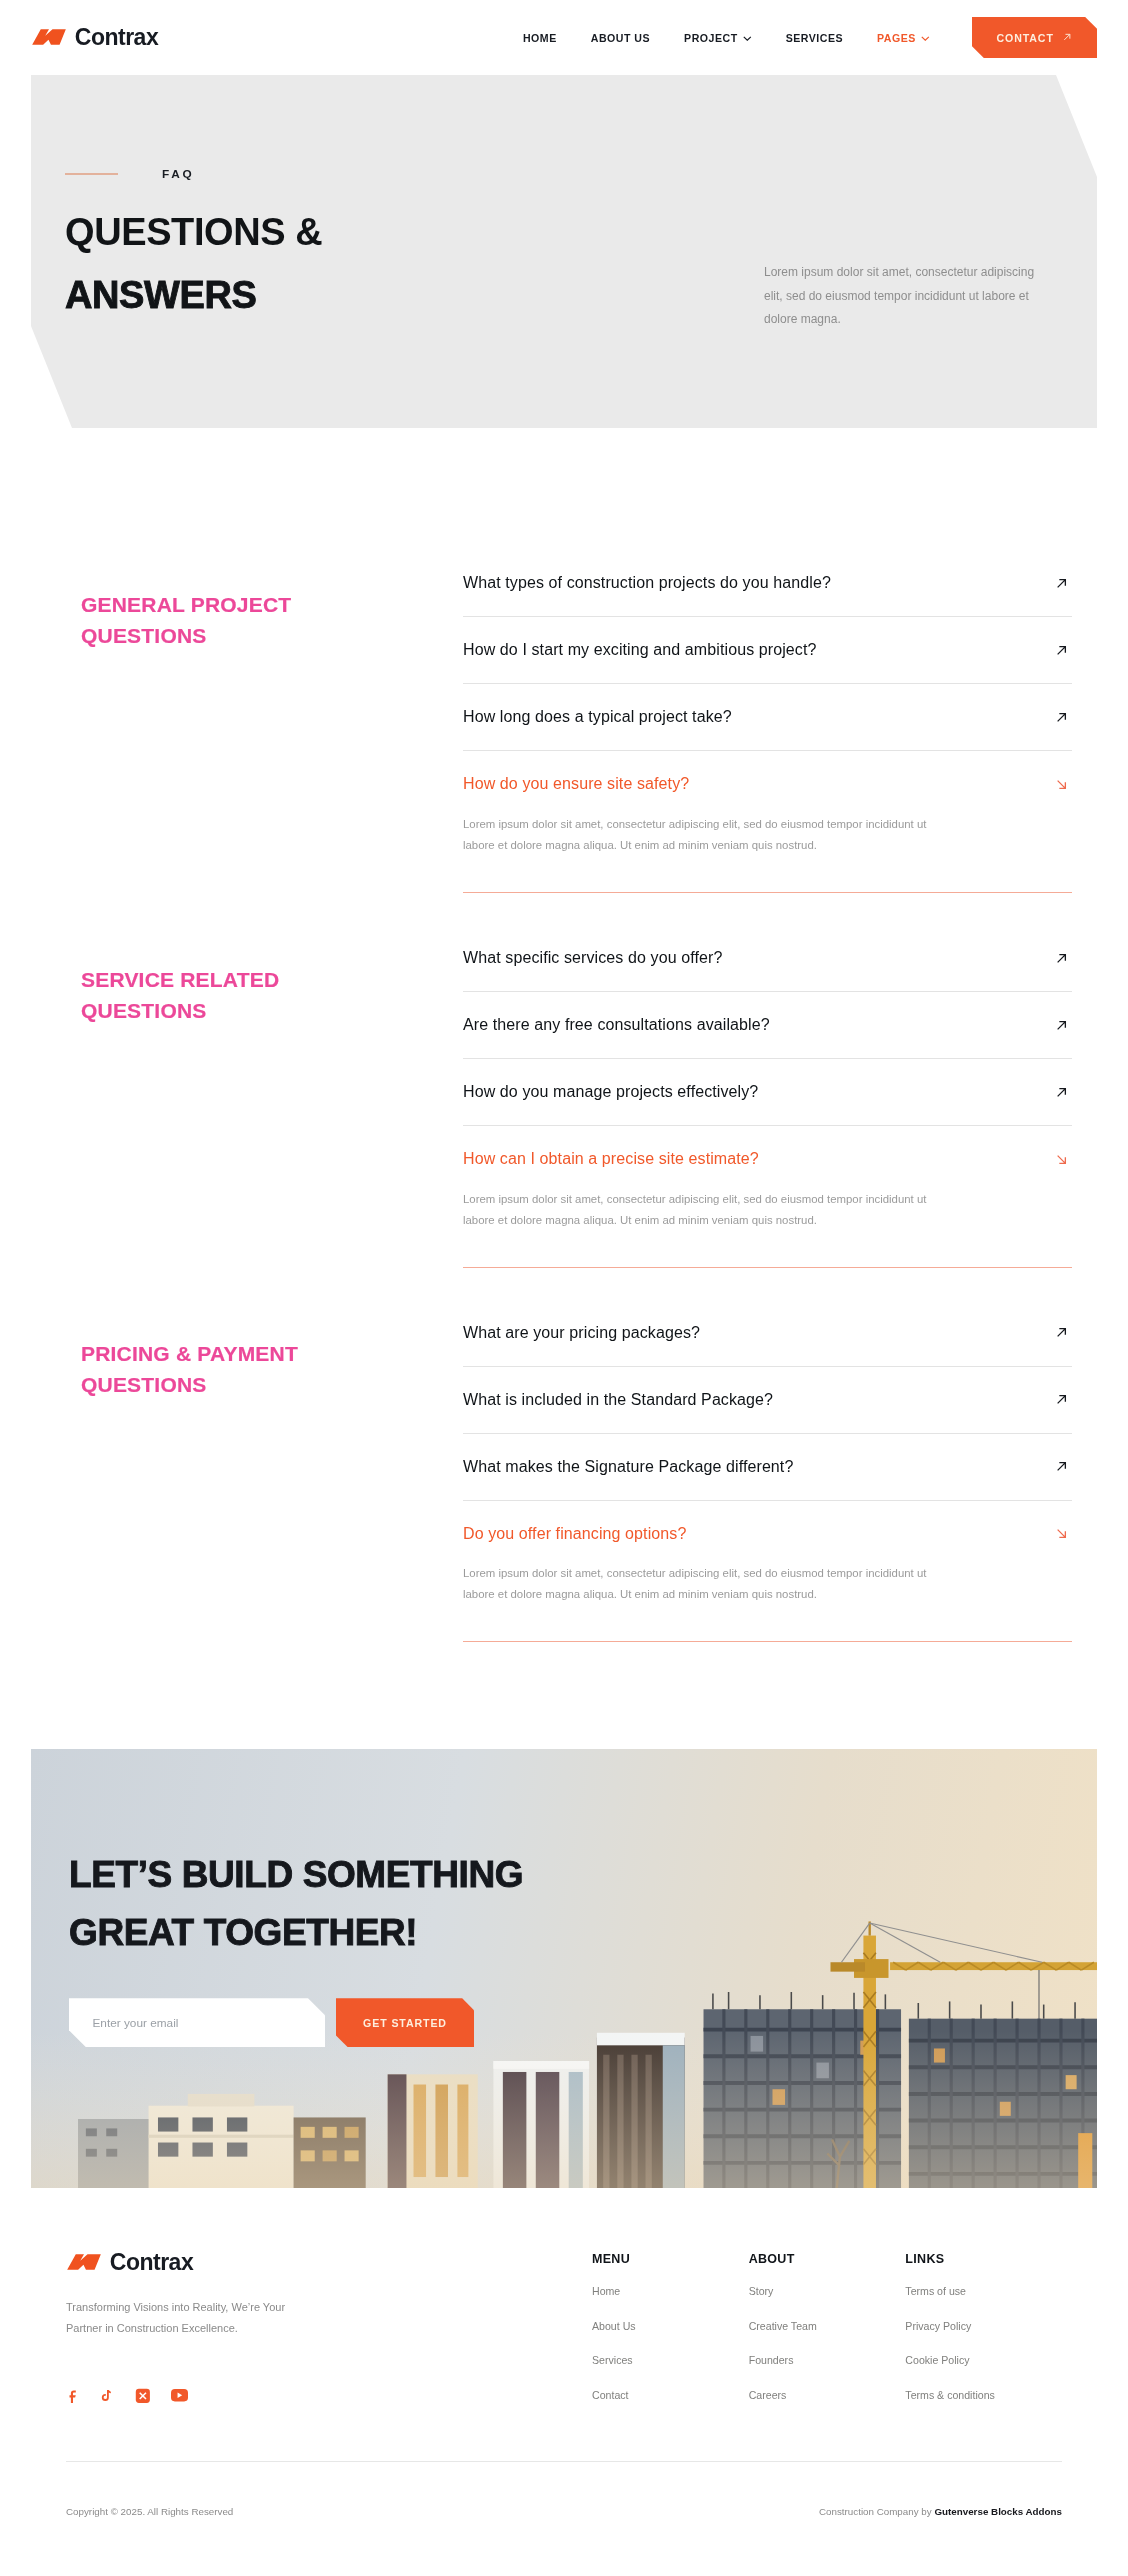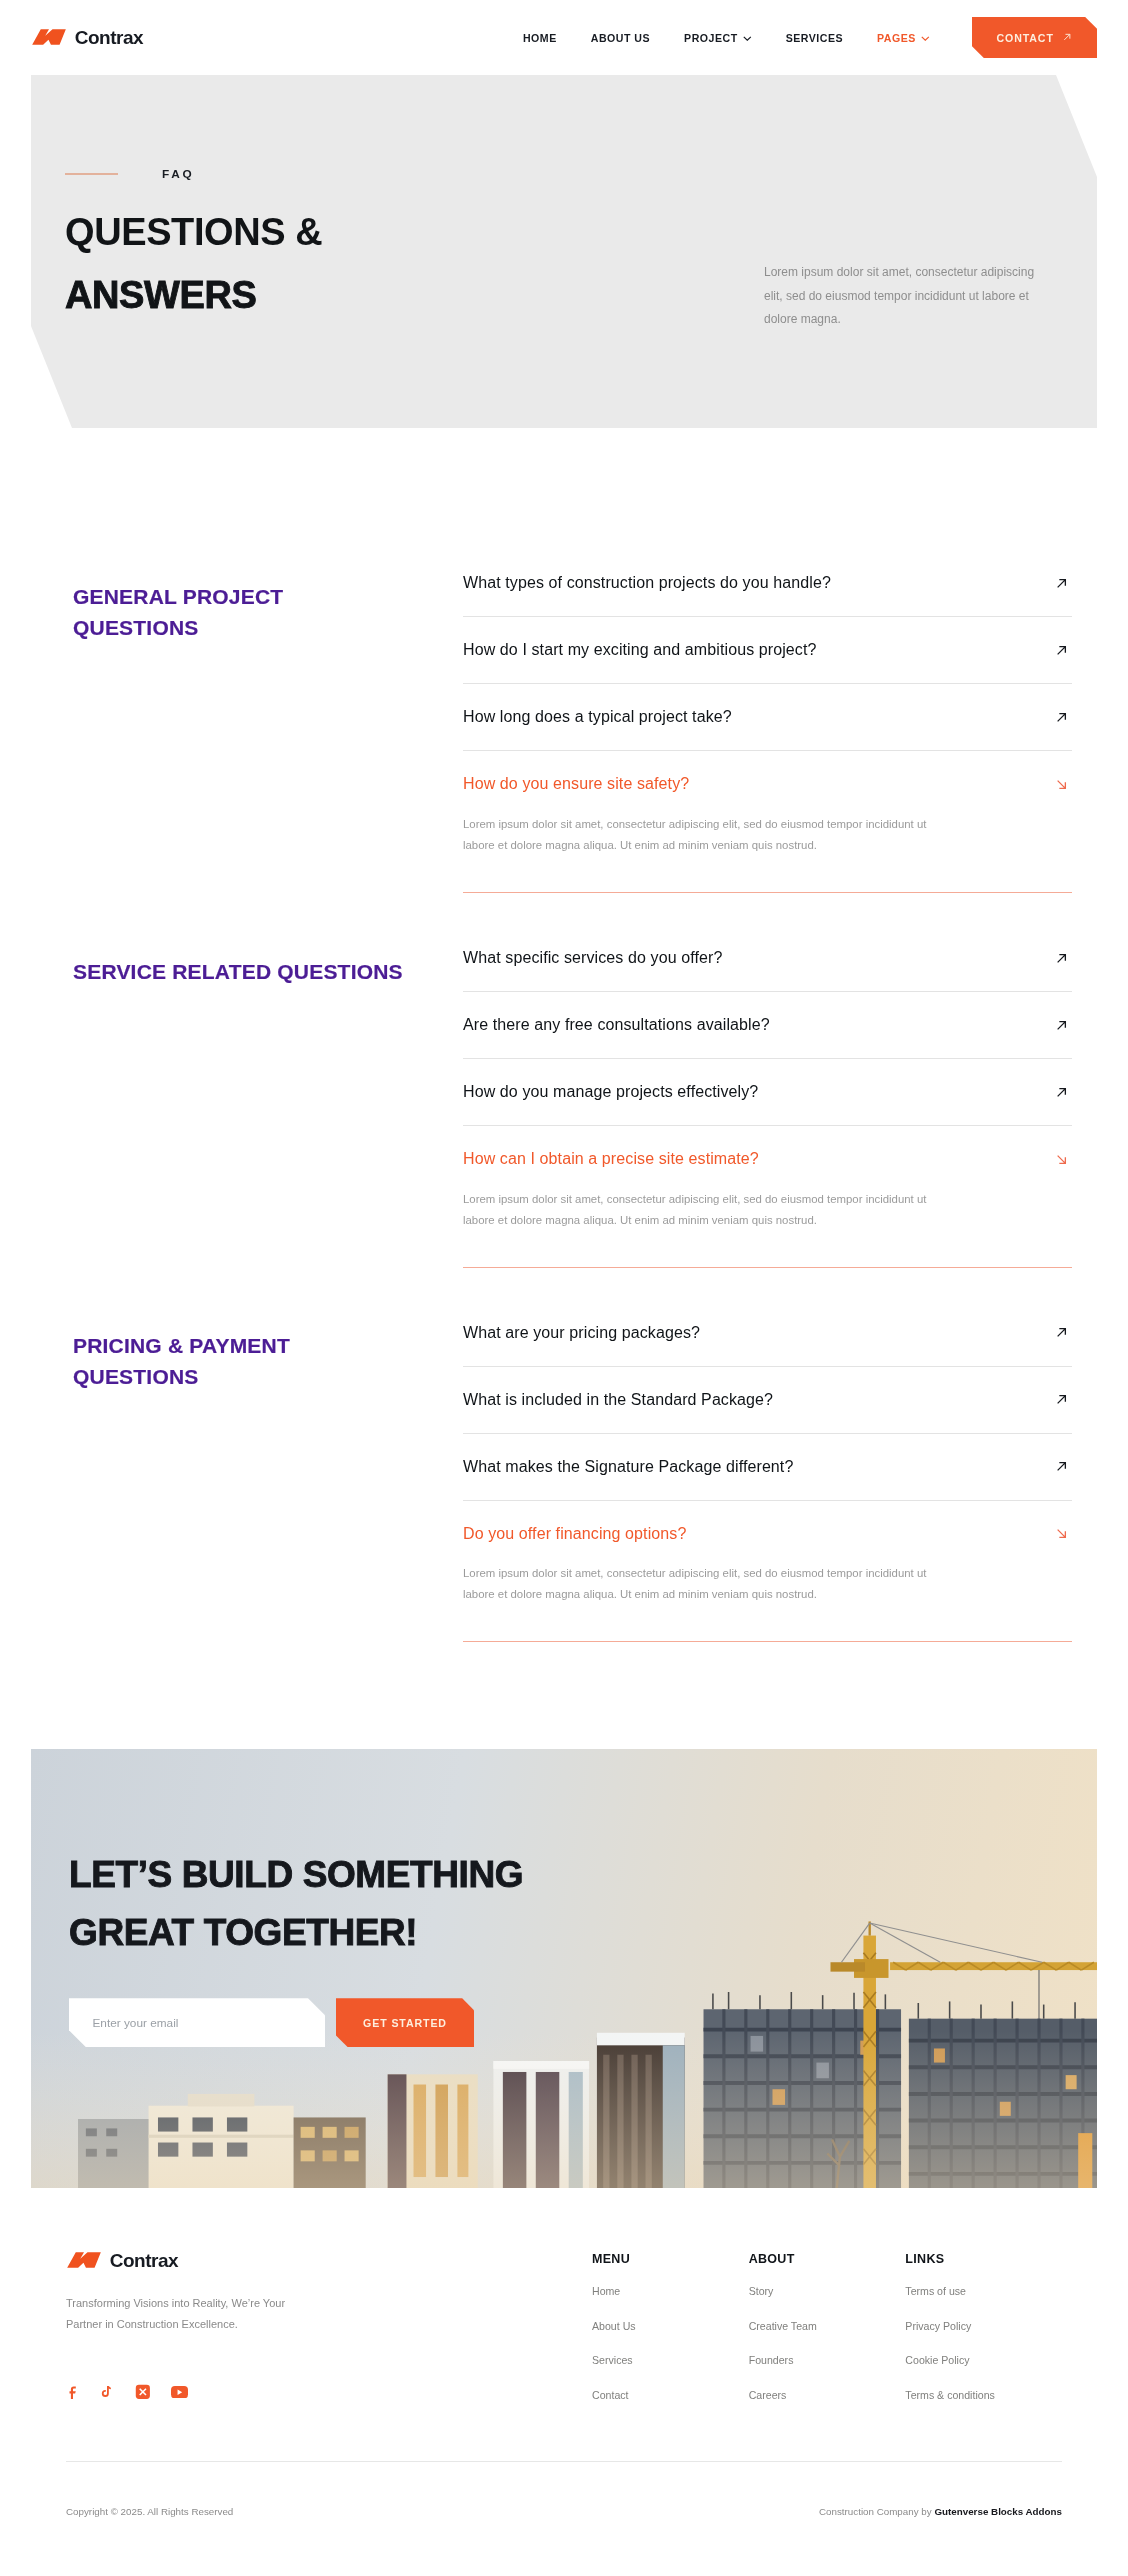--- a/index.html
+++ b/index.html
@@ -7,21 +7,21 @@
   body {
     width:1128px; height:2576px; background:#ffffff; position:relative;
     font-family:"Liberation Sans", sans-serif; color:#14181f; overflow:hidden;
     -webkit-font-smoothing:antialiased;
   }
 
   
   .site-header { height:75px; display:flex; align-items:center; padding:0 31px; }
   .logo { display:flex; align-items:center; gap:7.8px; cursor:pointer; }
   .logo svg { width:36px; height:23.5px; display:block; }
-  .logo-text { font-size:19px; font-weight:700; letter-spacing:-0.5px; color:#171b22; }
+  .logo-text { font-size:23px; font-weight:700; letter-spacing:-0.5px; color:#171b22; }
   .main-nav { display:flex; align-items:center; gap:34px; margin-left:auto; }
   .nav-item { font-size:10.6px; font-weight:600; letter-spacing:0.5px; color:#171b22;
               display:flex; align-items:center; gap:5.5px; cursor:pointer; text-transform:uppercase; }
   .nav-item.active { color:#f1582a; }
   .nav-item .chev { display:flex; margin-top:1.6px; }
   .contact-btn { margin-left:42px; background:#f1582a; color:#fdeede; height:41px; min-width:125px;
     display:flex; align-items:center; justify-content:center; gap:8.6px; border:none; cursor:pointer;
     font-family:"Liberation Sans",sans-serif; font-size:10.6px; font-weight:600; letter-spacing:0.9px;
     clip-path:polygon(0 0, calc(100% - 11.8px) 0, 100% 11.8px, 100% 100%, 11.8px 100%, 0 calc(100% - 11.8px)); }
 
@@ -36,22 +36,22 @@
     font-weight:700; color:#111417; }
   .hero-title .xbold { -webkit-text-stroke:0.9px currentColor; }
   .hero-desc { position:absolute; left:733px; top:174px; width:273px;
     font-size:12px; line-height:23.5px; color:#8e8e8e; }
 
   
   .faq { padding:137px 31px 0; }
   .faq-section { display:flex; }
   .faq-section + .faq-section { margin-top:47px; }
   .faq-left { width:432px; flex:0 0 432px; padding:7.8px 47px 0 34px; }
-  .faq-left h2 { margin:8px; font-size:21px; line-height:31px; font-weight:700;
-    letter-spacing:0.2px; color:#4c1d95; -webkit-text-stroke:0.2px currentColor; }
+  .faq-left h2 { margin:16px; font-size:21px; line-height:31px; font-weight:700;
+    letter-spacing:0.2px; color:#ec4899; -webkit-text-stroke:0.2px currentColor; }
   .faq-right { flex:1; padding-right:25px; }
   .faq-row { display:flex; align-items:center; justify-content:space-between;
     padding:24px 1.6px 24px 0; border-bottom:0.8px solid #e3e3e3; cursor:pointer; }
   .faq-item.first .faq-row { padding-top:9.4px; }
   .faq-row .q { font-size:16px; font-weight:400; letter-spacing:0.1px; color:#101418; }
   .faq-item.open .faq-row { border-bottom:none; padding-bottom:0; }
   .faq-item.open .q { color:#f1582a; }
   .faq-answer { border-bottom:1.6px solid #f5ab97; padding:20.4px 0 36px; }
   .faq-answer p { margin:0; max-width:484px; font-size:11.4px; line-height:21px; color:#9b9b9b; }
   .row-arrow { flex:0 0 auto; display:flex; }

